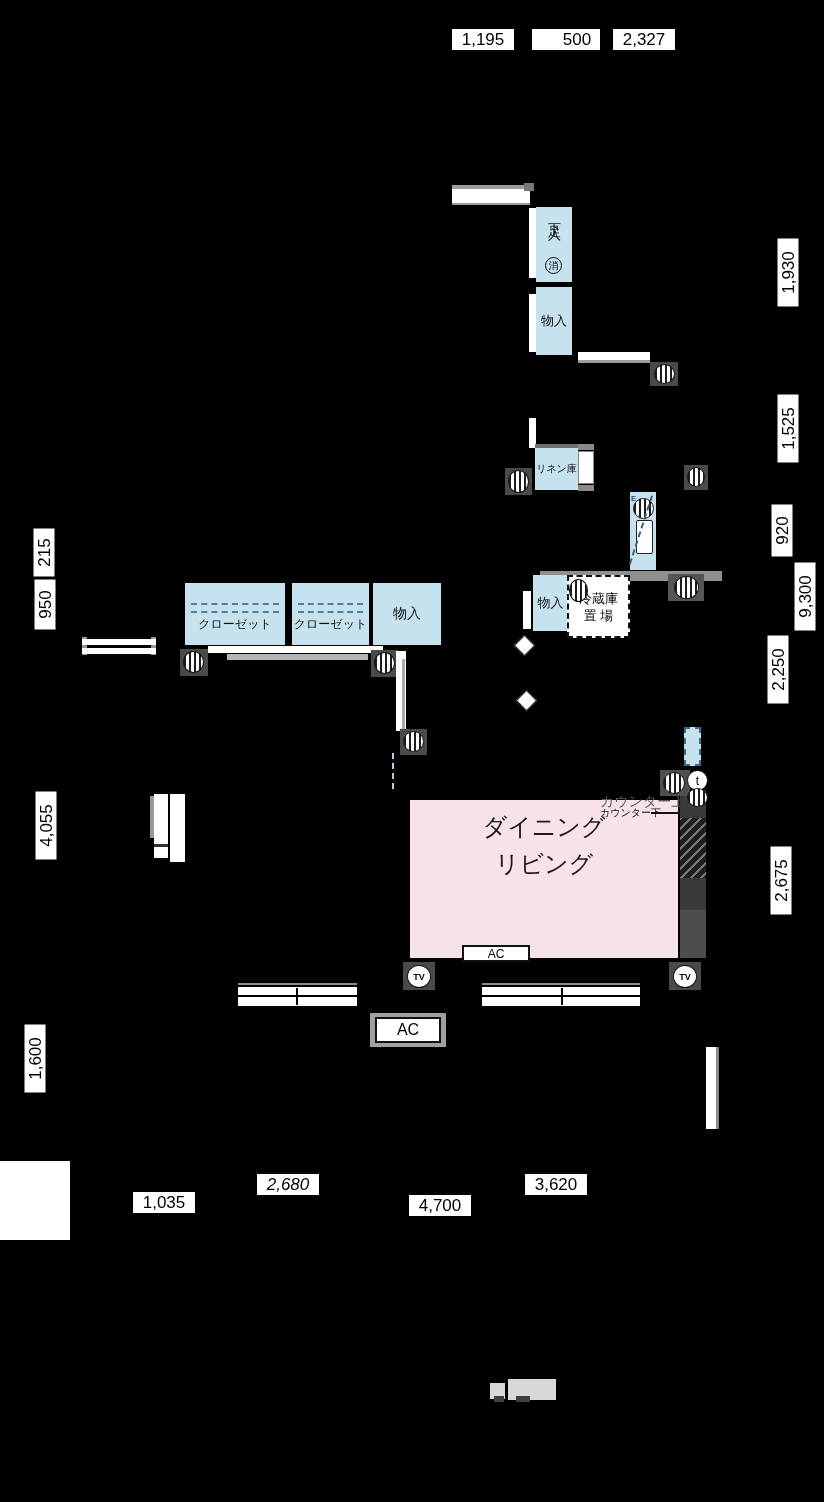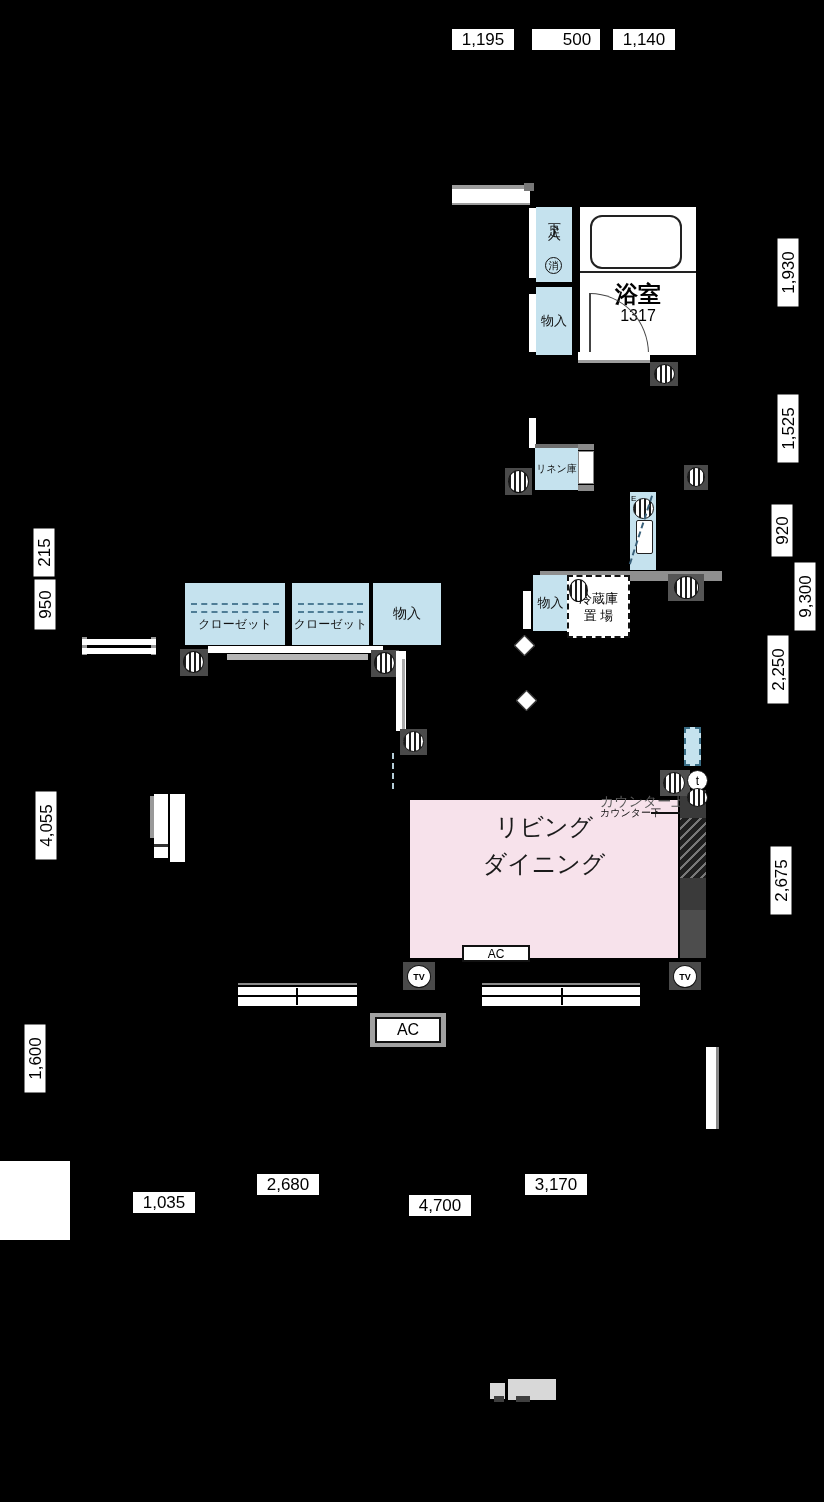--- a/index.html
+++ b/index.html
@@ -28,63 +28,55 @@
   .hatch{position:absolute;background:repeating-linear-gradient(135deg,#777 0 2px,#1f1f1f 2px 7px);}
   .dashline{position:absolute;border-left:2px dashed #b5cdd8;}
 </style>
 </head>
 <body>
 
 <div class="stage">
 
   <div class="dim" style="left:452px;top:29px;width:58px;">1,195</div>
   <div class="dim" style="left:532px;top:29px;width:42px;padding-left:24px;">500</div>
-  <div class="dim" style="left:613px;top:29px;width:58px;">1,140</div>
+  <div class="dim" style="left:613px;top:29px;width:58px;">2,327</div>
 
   <div class="dim dimv" style="left:754px;top:262px;width:64px;">1,930</div>
   <div class="dim dimv" style="left:754px;top:418px;width:64px;">1,525</div>
   <div class="dim dimv" style="left:756px;top:520px;width:48px;">920</div>
   <div class="dim dimv" style="left:771px;top:586px;width:64px;">9,300</div>
   <div class="dim dimv" style="left:744px;top:659px;width:64px;">2,250</div>
   <div class="dim dimv" style="left:747px;top:870px;width:64px;">2,675</div>
 
   <div class="dim dimv" style="left:20px;top:542px;width:44px;">215</div>
   <div class="dim dimv" style="left:20px;top:594px;width:46px;">950</div>
   <div class="dim dimv" style="left:12px;top:815px;width:64px;">4,055</div>
   <div class="dim dimv" style="left:1px;top:1048px;width:64px;">1,600</div>
 
-  <div class="dim" style="left:257px;top:1174px;width:58px;">2,680</div>
-  <div class="dim" style="left:525px;top:1174px;width:58px;">3,170</div>
+  <div class="dim" style="left:257px;top:1174px;width:58px;font-style:italic;">2,680</div>
+  <div class="dim" style="left:525px;top:1174px;width:58px;">3,620</div>
   <div class="dim" style="left:93px;top:1192px;width:58px;margin-left:40px;">1,035</div>
   <div class="dim" style="left:409px;top:1195px;width:58px;">4,700</div>
 
   <div class="white" style="left:452px;top:185px;width:78px;height:20px;border-top:4px solid #9c9c9c;border-bottom:2px solid #9c9c9c;box-sizing:border-box;"></div>
   <div class="gray" style="left:524px;top:183px;width:10px;height:8px;background:#777;"></div>
 
   <div class="white" style="left:529px;top:208px;width:7px;height:70px;"></div>
   <div class="white" style="left:529px;top:294px;width:7px;height:58px;"></div>
   <div class="white" style="left:529px;top:418px;width:7px;height:30px;"></div>
 
   <div class="box" style="left:536px;top:207px;width:36px;height:75px;flex-direction:column;justify-content:flex-start;padding-top:6px;box-sizing:border-box;">
     <span class="jpv" style="font-size:13px;">下足入</span>
     <span class="circle" style="left:9px;top:50px;width:17px;height:17px;font-size:10px;background:transparent;">消</span>
   </div>
 
   <div class="box" style="left:536px;top:287px;width:36px;height:68px;font-size:13px;">
     <span>物入</span>
   </div>
 
-  <div class="white" style="left:580px;top:207px;width:116px;height:148px;">
-    <div class="abs" style="left:10px;top:8px;width:92px;height:54px;background:#fff;border:2px solid #222;border-radius:12px;box-sizing:border-box;"></div>
-    <div class="abs" style="left:0;top:64px;width:116px;height:2px;background:#222;"></div>
-    <div class="abs" style="left:0;top:72px;width:116px;text-align:center;color:#000;font-size:23px;font-weight:bold;">浴室</div>
-    <div class="abs" style="left:0;top:100px;width:116px;text-align:center;color:#000;font-size:16px;">1317</div>
-    <div class="arc" style="left:10px;top:86px;width:58px;height:60px;"></div>
-    <div class="abs" style="left:9px;top:86px;width:2px;height:62px;background:#444;"></div>
-  </div>
   <div class="white" style="left:578px;top:352px;width:72px;height:11px;border-bottom:3px solid #9c9c9c;box-sizing:border-box;"></div>
   <div class="pad" style="left:650px;top:362px;width:28px;height:24px;"></div>
   <div class="outlet" style="left:654px;top:364px;width:21px;height:20px;"></div>
 
   <div class="gray" style="left:535px;top:444px;width:43px;height:5px;background:#6e6e6e;"></div>
   <div class="box" style="left:535px;top:448px;width:43px;height:42px;font-size:10px;">
     <span>リネン庫</span>
   </div>
   <div class="white" style="left:578px;top:451px;width:16px;height:33px;border:1px solid #888;box-sizing:border-box;"></div>
   <div class="gray" style="left:578px;top:444px;width:16px;height:6px;background:#8a8a8a;"></div>
@@ -152,22 +144,22 @@
 
   <div class="abs" style="left:150px;top:792px;width:37px;height:70px;">
     <div class="gray" style="left:0;top:4px;width:5px;height:42px;background:#999;"></div>
     <div class="white" style="left:4px;top:2px;width:14px;height:64px;"></div>
     <div class="white" style="left:20px;top:2px;width:15px;height:68px;"></div>
     <div class="abs" style="left:4px;top:52px;width:14px;height:3px;background:#333;"></div>
   </div>
 
   <div class="abs" style="left:410px;top:800px;width:268px;height:158px;background:#f7e2eb;color:#1a1a1a;">
     <div class="abs" style="left:0;top:8px;width:100%;text-align:center;font-size:24px;line-height:37px;">
+      <div>ダイニング</div>
       <div>リビング</div>
-      <div>ダイニング</div>
     </div>
   </div>
   <div class="abs" style="left:462px;top:945px;width:68px;height:17px;background:#fff;border:2px solid #111;box-sizing:border-box;display:flex;align-items:center;justify-content:center;font-size:12px;color:#000;">
     <span>AC</span>
   </div>
 
   <div class="abs" style="left:600px;top:793px;font-size:14px;color:#5a5a5a;">カウンター上</div>
   <div class="abs" style="left:600px;top:806px;font-size:10px;color:#111;">カウンター下</div>
   <div class="abs" style="left:651px;top:812px;width:32px;height:2px;background:#111;"></div>
 

